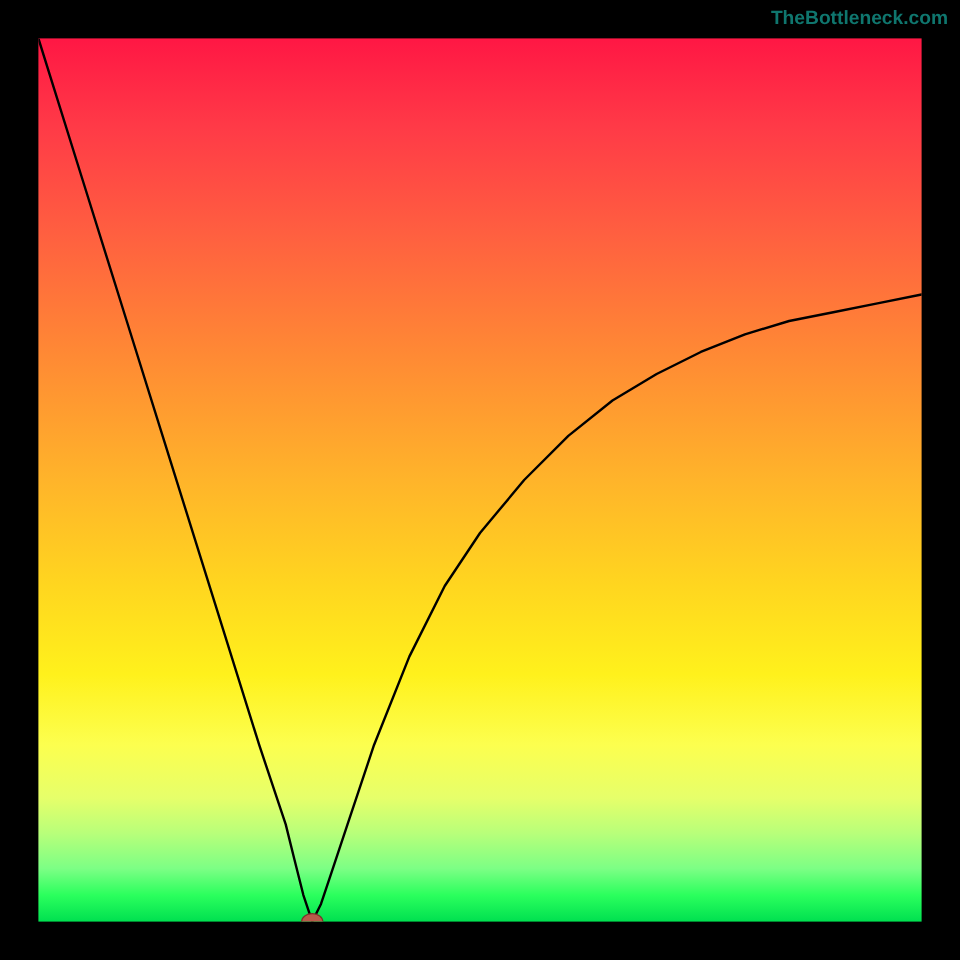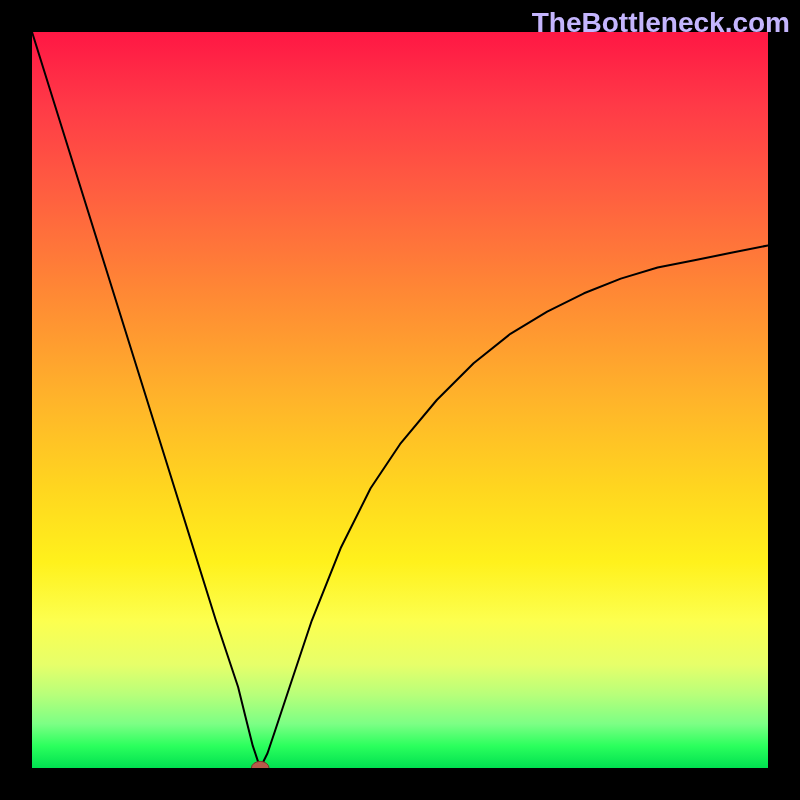--- a/index.html
+++ b/index.html
@@ -45,22 +45,22 @@
     position: absolute;
     inset: 0;
     width: 100%;
     height: 100%;
     display: block;
   }
   .watermark {
     position: absolute;
     top: 7px;
     right: 10px;
-    color: #c4b5fd;
-    font-size: 28px;
+    color: #0f766e;
+    font-size: 16px;
     font-weight: 600;
     user-select: none;
   }
 </style>
 </head>
 <body>
 
 <div class="stage">
   <div class="watermark">TheBottleneck.com</div>
   <div class="plot">

